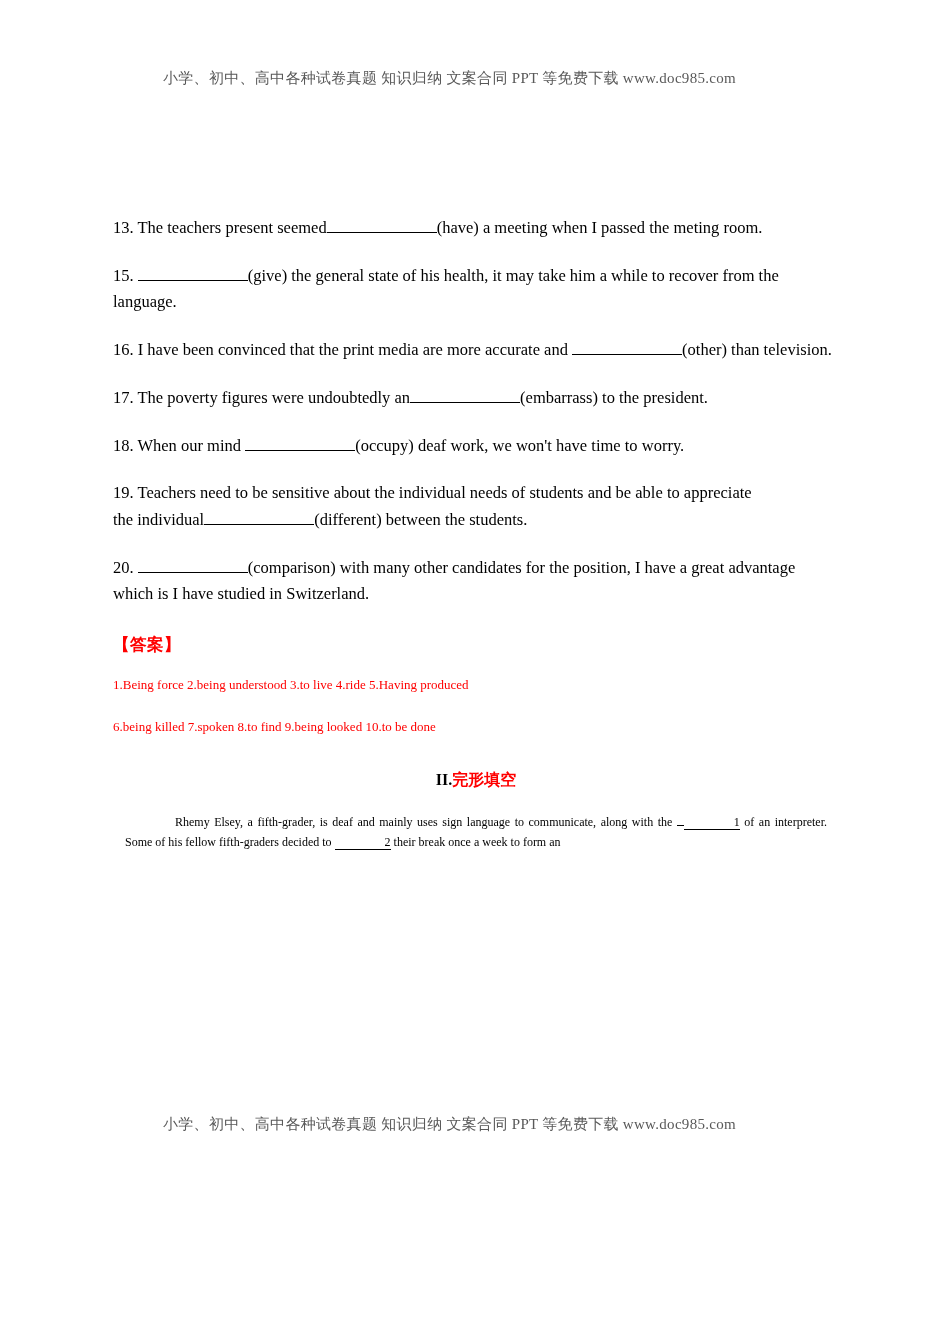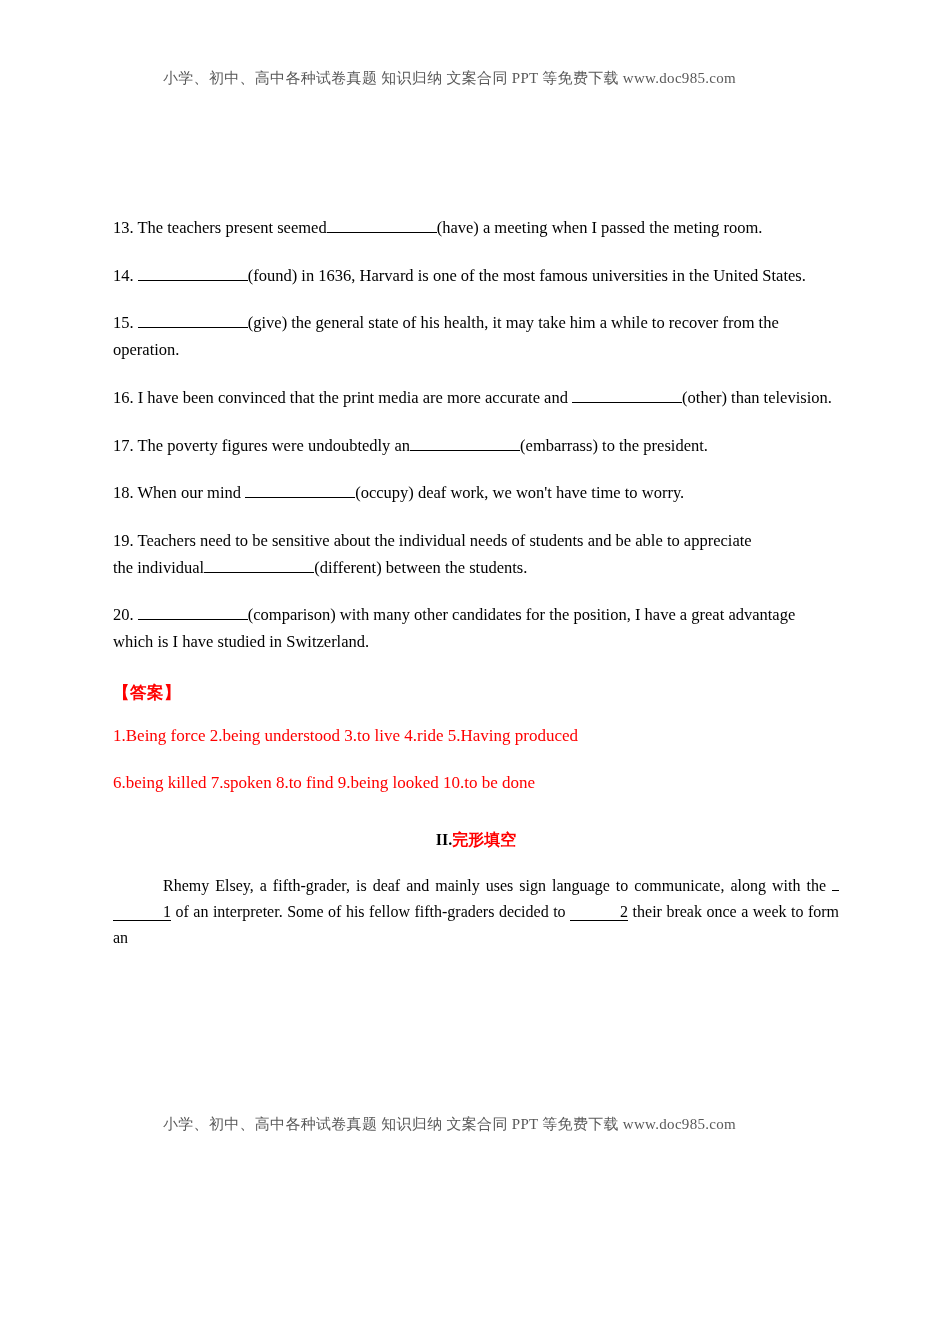--- a/index.html
+++ b/index.html
@@ -62,39 +62,39 @@
     margin: 0 0 0 0;
   }
   .ans-head {
     font-size: 16.5px;
     color: #ff0000;
     margin: 26px 0 19px 0;
     font-weight: bold;
     letter-spacing: 0.5px;
   }
   .ans-line {
-    font-size: 17px;
+    font-size: 13px;
     color: #ff0000;
     margin: 0 0 22px 0;
     line-height: 1.5;
   }
   .section-title {
     font-size: 16px;
     font-weight: bold;
     margin: 34px 0 22px 0;
     text-align: center;
   }
   .section-title .cn {
     color: #ff0000;
     font-weight: bold;
   }
   .cloze {
-    font-size: 16px;
+    font-size: 12px;
     line-height: 1.62;
-    margin: 0;
+    margin: 12px;
     text-align: justify;
     text-justify: inter-word;
     text-indent: 50px;
   }
   .numblank {
     display: inline-block;
     border-bottom: 1px solid #000;
     min-width: 38px;
     text-align: center;
     line-height: 1.1;
@@ -111,28 +111,25 @@
 <div class="page">
 
   <div class="watermark wm-top">小学、初中、高中各种试卷真题  知识归纳  文案合同  PPT 等免费下载     www.doc985.com</div>
 
   <div class="content">
 
     <p class="q">
       <span>13. The teachers present seemed</span><span class="blank"></span><span>(have) a meeting when I passed the meting room.</span>
     </p>
 
-    <p class="q">
-      <span>14. </span><span class="blank"></span><span>(found) in 1636, Harvard is one of the most famous universities in the United States.</span>
-    </p>
 
     <p class="q tight">
       <span>15. </span><span class="blank"></span><span>(give) the general state of his health, it may take him a while to recover from the</span>
     </p>
-    <p class="q">operation.</p>
+    <p class="q">language.</p>
 
     <p class="q">
       <span>16. I have been convinced that the print media are more accurate and </span><span class="blank"></span><span>(other) than television.</span>
     </p>
 
     <p class="q">
       <span>17. The poverty figures were undoubtedly an</span><span class="blank"></span><span>(embarrass) to the president.</span>
     </p>
 
     <p class="q">

